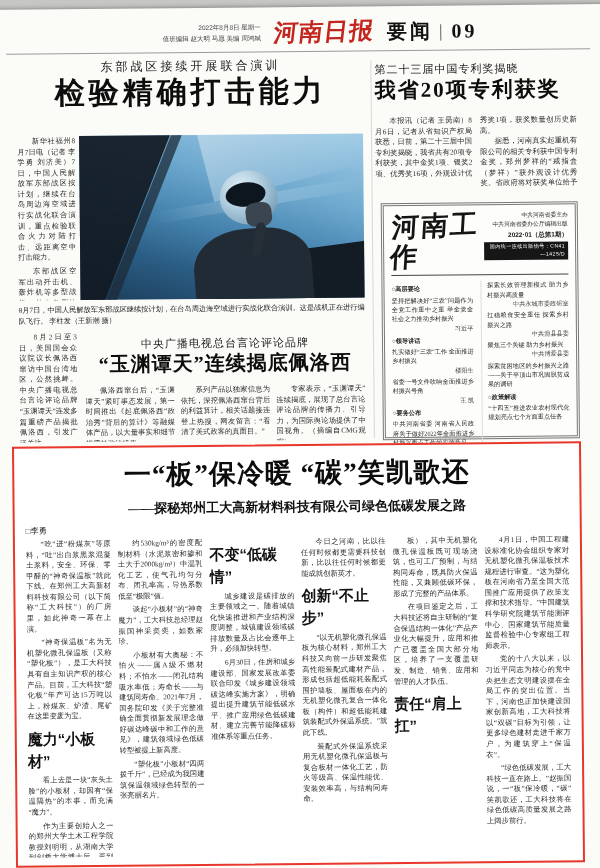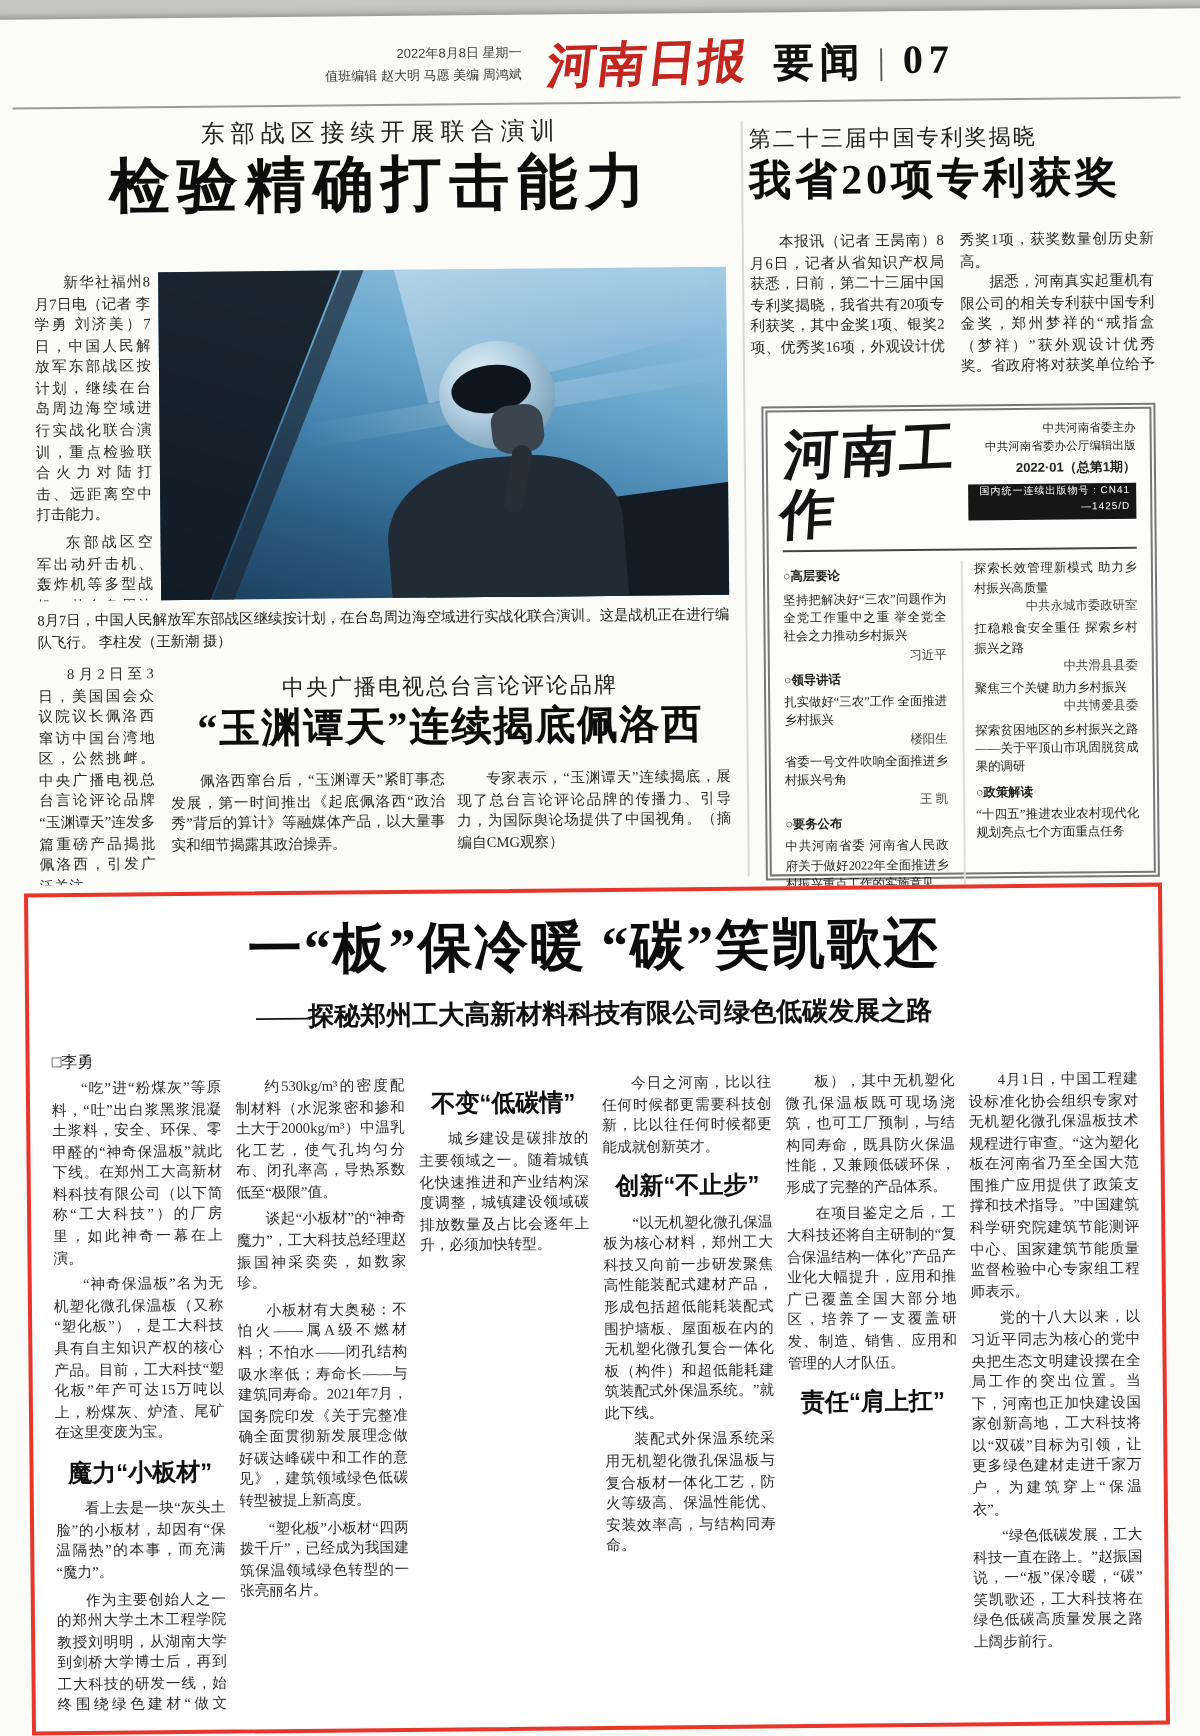--- a/index.html
+++ b/index.html
@@ -112,38 +112,38 @@
 
   
   .board{position:absolute;left:18px;top:437px;width:569px;height:421px;
     border:2.5px solid #e8362a;background:#fff;box-sizing:border-box;padding:9px 11px 6px;}
   .bd-headline{text-align:center;font-size:27px;font-weight:700;letter-spacing:1px;color:#0c0c0c;}
   .bd-sub{text-align:center;font-size:13px;font-weight:700;margin-top:7px;color:#111;}
   .bd-byline{font-size:8px;margin:7px 0 3px;color:#222;}
   .bd-cols{display:flex;gap:7px;height:318px;overflow:hidden;}
   .bd-col{flex:1;font-size:7.3px;line-height:1.45;text-align:justify;overflow:hidden;color:#2b2b2b;}
   .bd-col p{margin:0 0 3px;text-indent:2em;}
-  .bd-col h4{font-size:12px;font-weight:700;text-align:center;margin:6px 0 4px;
+  .bd-col h4{font-size:15px;font-weight:700;text-align:left;margin:6px 0 4px;
     font-family:"Liberation Sans","DejaVu Sans",sans-serif;color:#111;}
 </style>
 </head>
 <body>
 
 <div class="page">
 
   <div class="masthead">
     <div class="mh-info">
       <div>2022年8月8日 星期一</div>
       <div>值班编辑 赵大明 马愿 美编 周鸿斌</div>
     </div>
     <div class="mh-logo">河南日报</div>
     <div class="mh-section">
       <span>要闻</span>
       <span class="mh-sep">|</span>
-      <span>07</span>
+      <span>09</span>
     </div>
   </div>
   <div class="rule-top"></div>
   <div class="vrule"></div>
 
   <div class="jet-kicker">东部战区接续开展联合演训</div>
   <div class="jet-headline">检验精确打击能力</div>
   <div class="jet-intro smalltext">
       <p>新华社福州8月7日电（记者 李学勇 刘济美）7日，中国人民解放军东部战区按计划，继续在台岛周边海空域进行实战化联合演训，重点检验联合火力对陆打击、远距离空中打击能力。</p>
       <p>东部战区空军出动歼击机、轰炸机等多型战机，赴台岛周边空域进行演训，战机编队穿云破雾，对预定目标实施精确打击，达到预期效果。</p>
@@ -166,20 +166,23 @@
   <div class="yy-lead smalltext">
       <p>8月2日至3日，美国国会众议院议长佩洛西窜访中国台湾地区，公然挑衅。中央广播电视总台言论评论品牌“玉渊谭天”连发多篇重磅产品揭批佩洛西，引发广泛关注。</p>
     </div>
   <div class="yy-kicker">中央广播电视总台言论评论品牌</div>
   <div class="yy-headline">“玉渊谭天”连续揭底佩洛西</div>
   <div class="yy-cols">
     <div class="yy-col smalltext">
         <p>佩洛西窜台后，“玉渊谭天”紧盯事态发展，第一时间推出《起底佩洛西“政治秀”背后的算计》等融媒体产品，以大量事实和细节揭露其政治操弄。</p>
       </div>
     <div class="yy-col smalltext">
+        <p>系列产品以独家信息为依托，深挖佩洛西窜台背后的利益算计，相关话题接连登上热搜，网友留言：“看清了美式政客的真面目。”</p>
+      </div>
+    <div class="yy-col smalltext">
         <p>专家表示，“玉渊谭天”连续揭底，展现了总台言论评论品牌的传播力、引导力，为国际舆论场提供了中国视角。（摘编自CMG观察）</p>
       </div>
   </div>
 
   <div class="pt-kicker">第二十三届中国专利奖揭晓</div>
   <div class="pt-headline">我省20项专利获奖</div>
   <div class="pt-body smalltext">
     <div>
         <p>本报讯（记者 王昺南）8月6日，记者从省知识产权局获悉，日前，第二十三届中国专利奖揭晓，我省共有20项专利获奖，其中金奖1项、银奖2项、优秀奖16项，外观设计优秀奖1项，获奖数量创历史新高。</p>
       </div>
@@ -233,20 +236,21 @@
         </div>
       <div class="bd-col">
           <p>约530kg/m³的密度配制材料（水泥浆密和掺和土大于2000kg/m³）中温乳化工艺，使气孔均匀分布、闭孔率高，导热系数低至“极限”值。</p>
           <p>谈起“小板材”的“神奇魔力”，工大科技总经理赵振国神采奕奕，如数家珍。</p>
           <p>小板材有大奥秘：不怕火——属A级不燃材料；不怕水——闭孔结构吸水率低；寿命长——与建筑同寿命。2021年7月，国务院印发《关于完整准确全面贯彻新发展理念做好碳达峰碳中和工作的意见》，建筑领域绿色低碳转型被提上新高度。</p>
           <p>“塑化板”小板材“四两拨千斤”，已经成为我国建筑保温领域绿色转型的一张亮丽名片。</p>
         </div>
       <div class="bd-col">
           <h4>不变“低碳情”</h4>
           <p>城乡建设是碳排放的主要领域之一。随着城镇化快速推进和产业结构深度调整，城镇建设领域碳排放数量及占比会逐年上升，必须加快转型。</p>
+          <p>6月30日，住房和城乡建设部、国家发展改革委联合印发《城乡建设领域碳达峰实施方案》，明确提出提升建筑节能低碳水平、推广应用绿色低碳建材、建立完善节能降碳标准体系等重点任务。</p>
         </div>
       <div class="bd-col">
           <p>今日之河南，比以往任何时候都更需要科技创新，比以往任何时候都更能成就创新英才。</p>
           <h4>创新“不止步”</h4>
           <p>“以无机塑化微孔保温板为核心材料，郑州工大科技又向前一步研发聚焦高性能装配式建材产品，形成包括超低能耗装配式围护墙板、屋面板在内的无机塑化微孔复合一体化板（构件）和超低能耗建筑装配式外保温系统。”就此下线。</p>
           <p>装配式外保温系统采用无机塑化微孔保温板与复合板材一体化工艺，防火等级高、保温性能优、安装效率高，与结构同寿命。</p>
         </div>
       <div class="bd-col">
           <p>板），其中无机塑化微孔保温板既可现场浇筑，也可工厂预制，与结构同寿命，既具防火保温性能，又兼顾低碳环保，形成了完整的产品体系。</p>
           <p>在项目鉴定之后，工大科技还将自主研制的“复合保温结构一体化”产品产业化大幅提升，应用和推广已覆盖全国大部分地区，培养了一支覆盖研发、制造、销售、应用和管理的人才队伍。</p>

